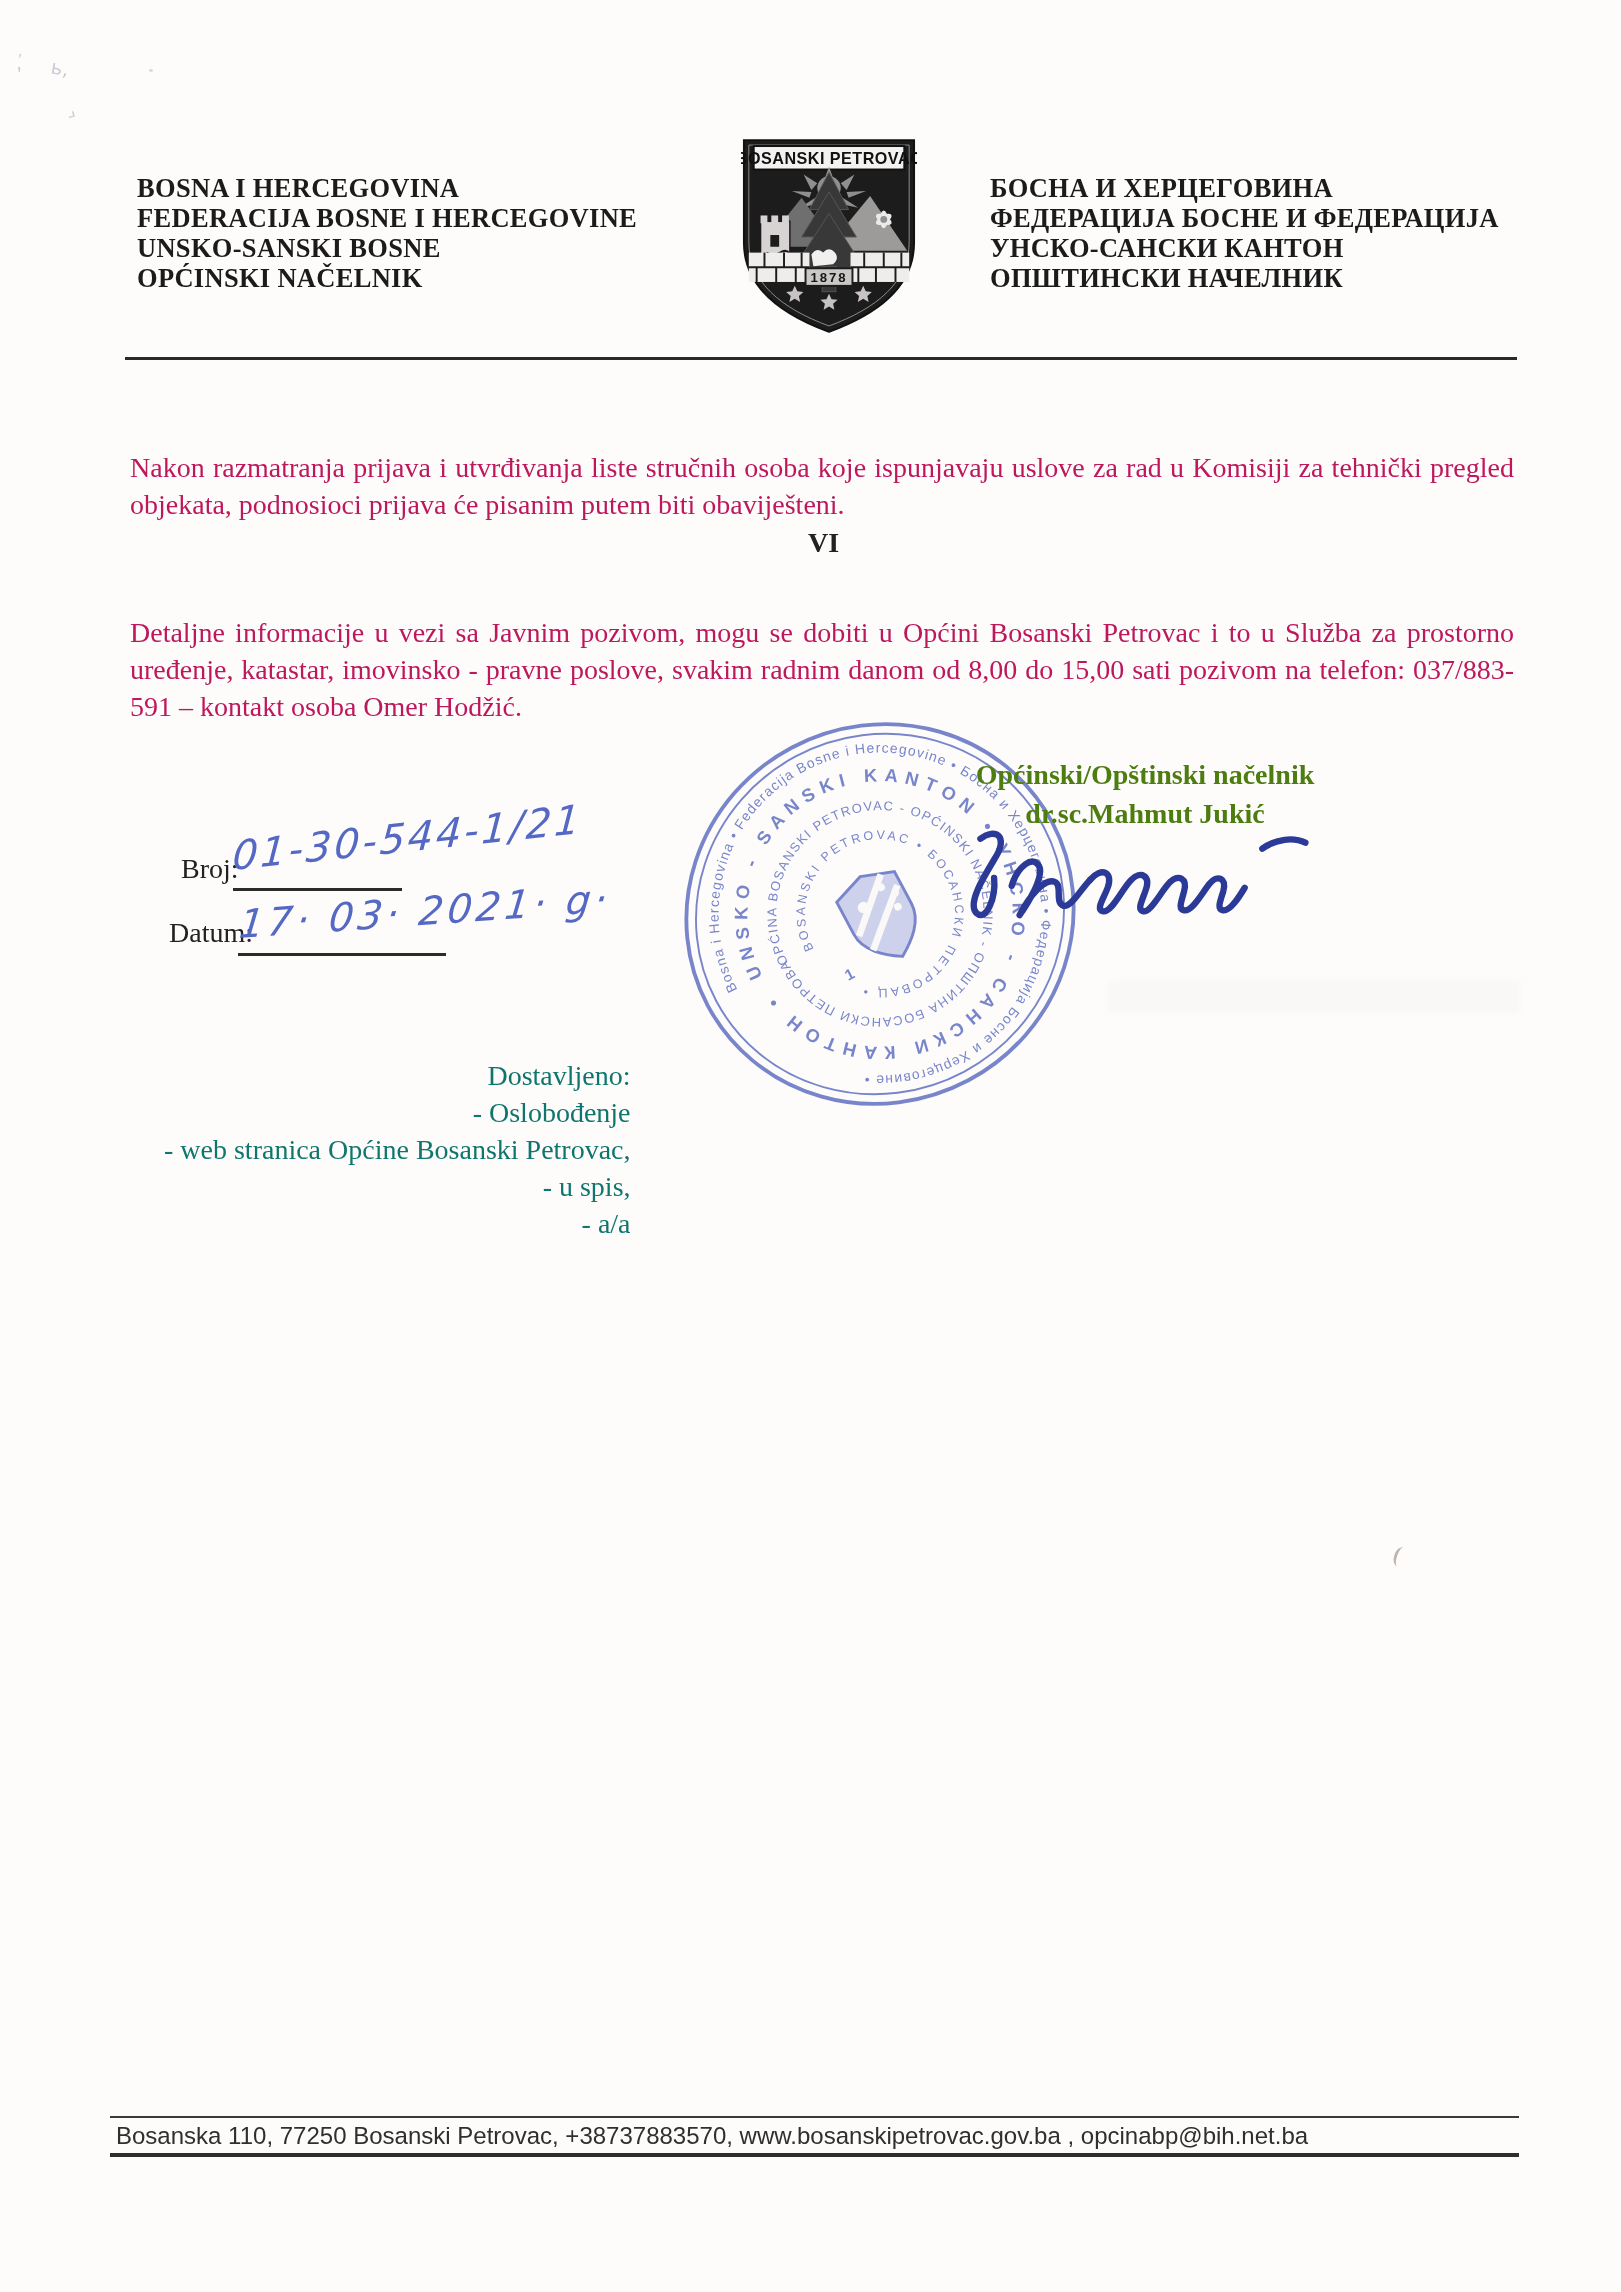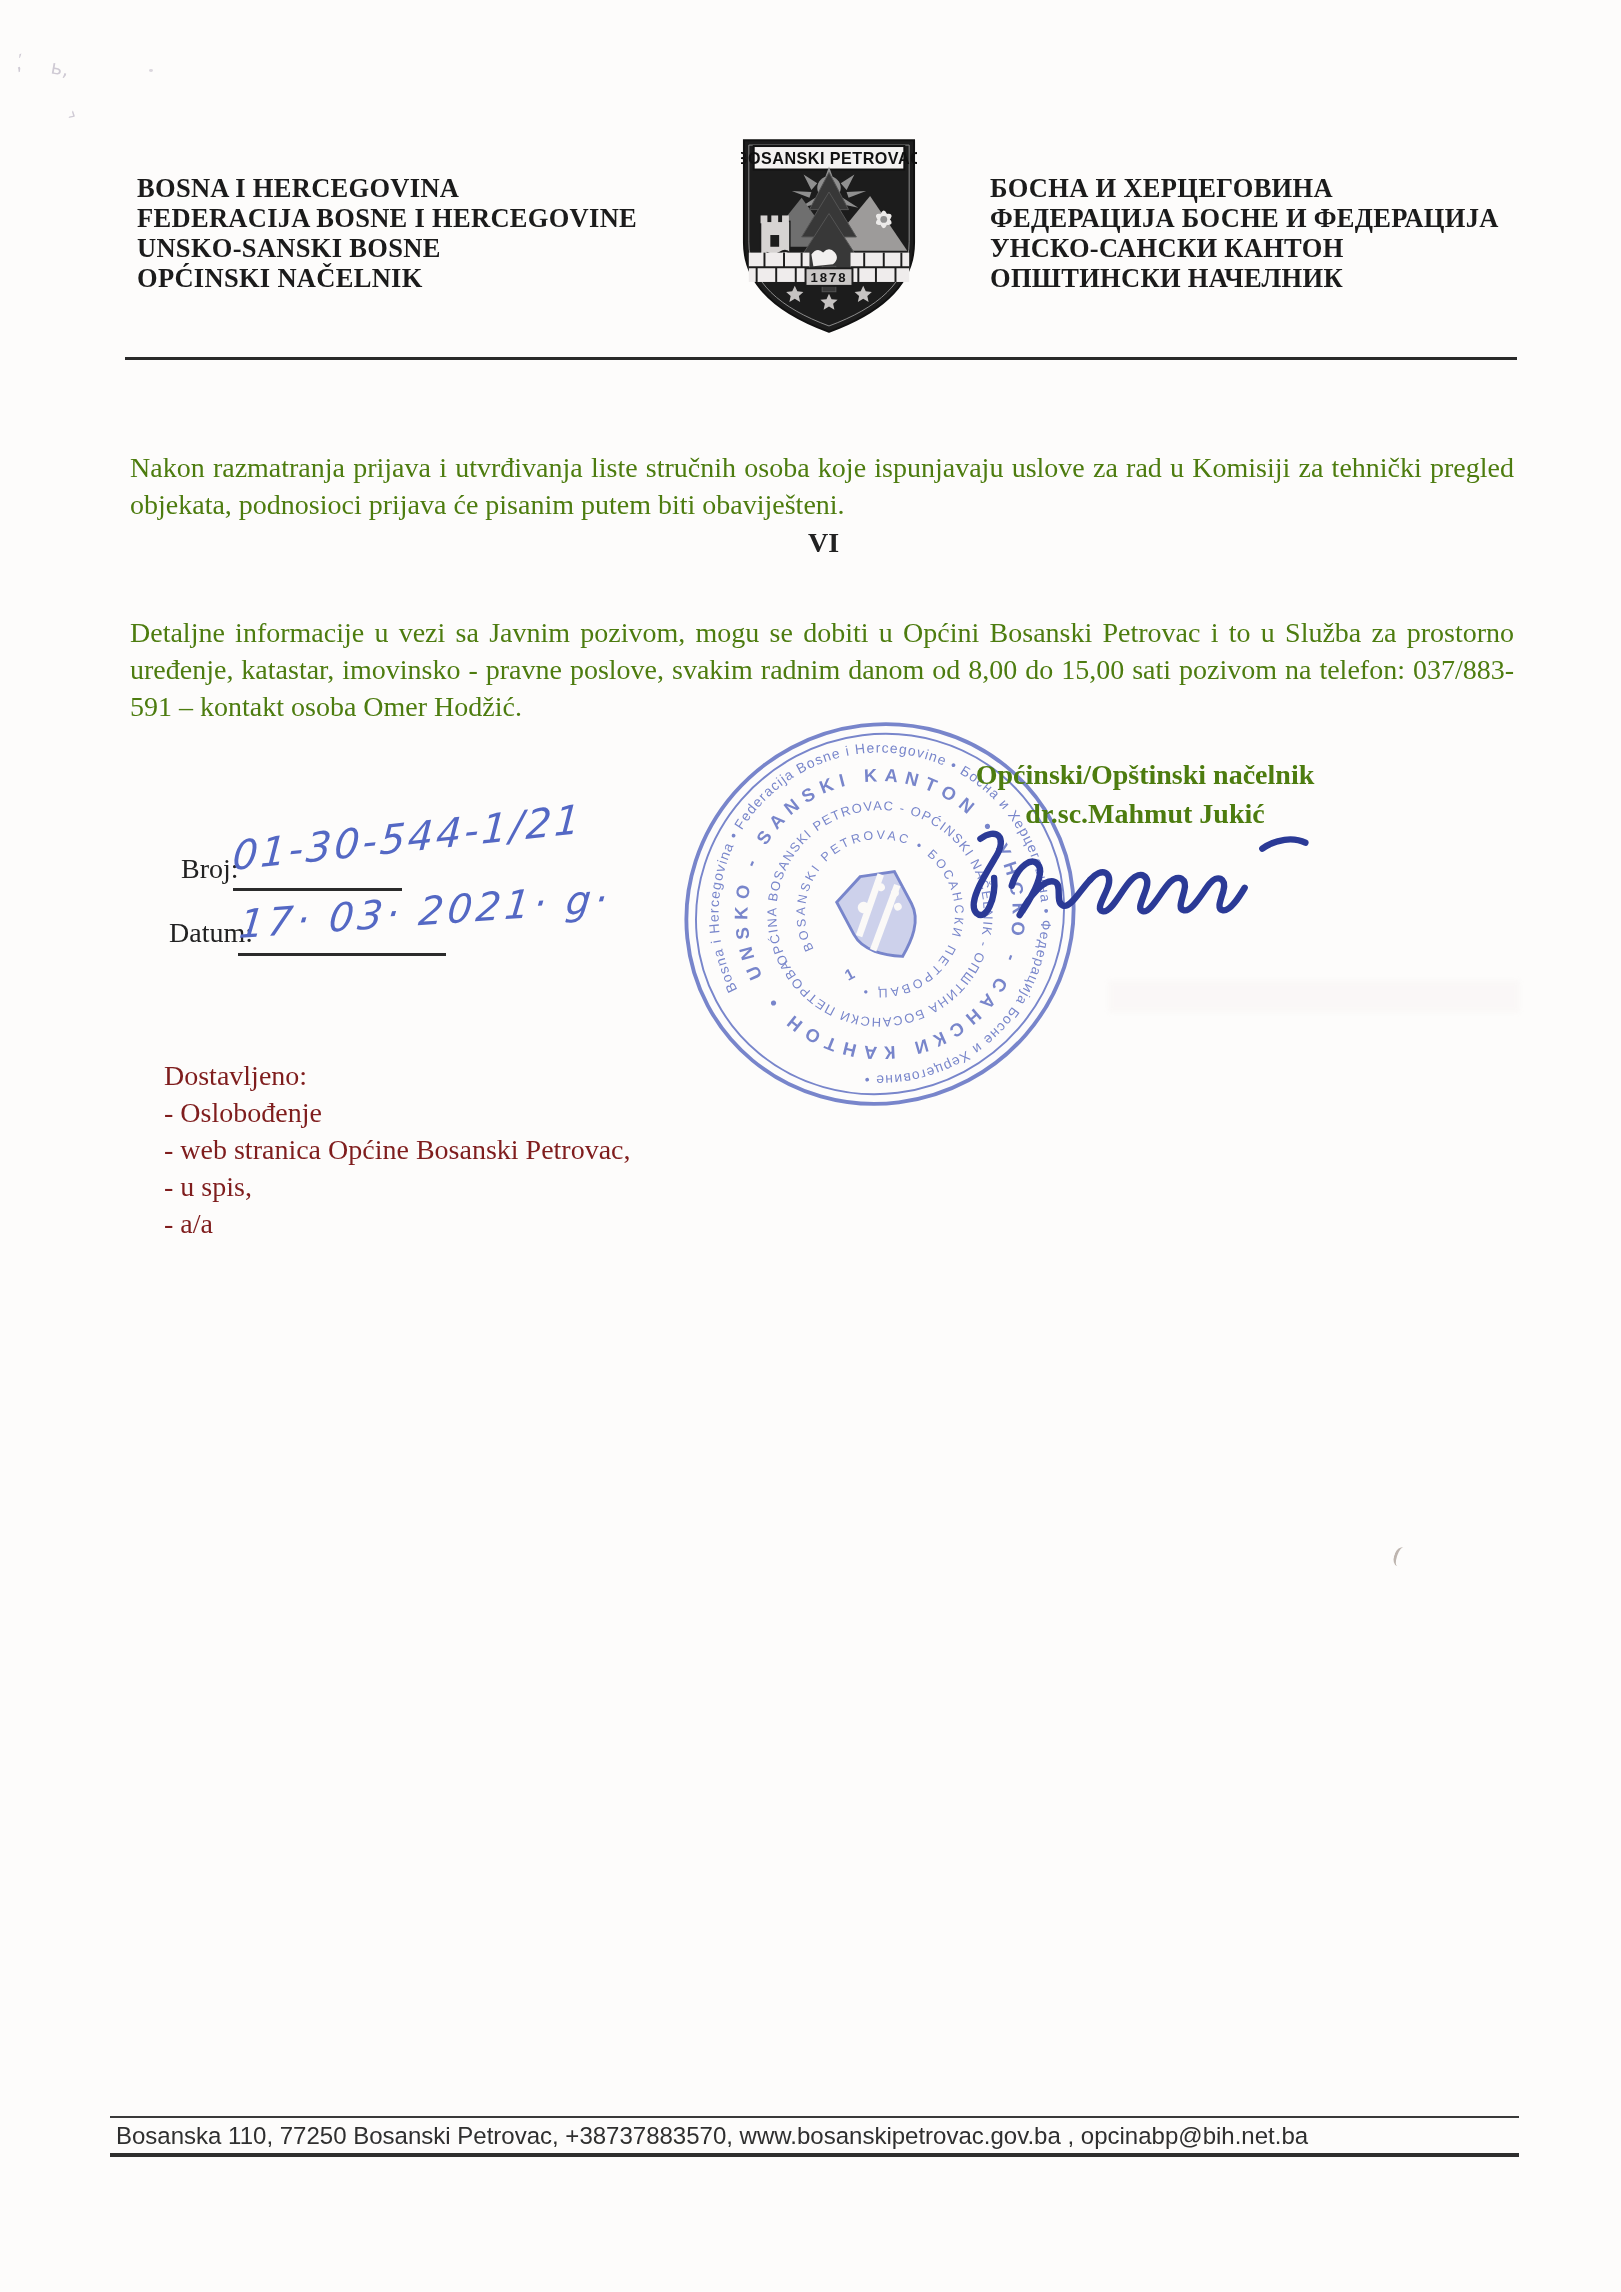--- a/index.html
+++ b/index.html
@@ -13,21 +13,21 @@
     overflow:hidden;
   }
   .abs{position:absolute;}
   
   .hdr-block{position:absolute;text-align:left;font-weight:bold;font-size:26.5px;line-height:30px;color:#1b1b1b;letter-spacing:0.3px;}
   .hdr-left{left:137px;top:173px;width:627px;}
   .hdr-right{left:990px;top:173px;width:549px;}
   .emblem{position:absolute;left:741px;top:137px;width:176px;height:198px;}
   .rule-header{position:absolute;left:125px;top:357px;width:1392px;height:2.9px;background:#2a2a2a;}
   
-  .para{position:absolute;left:130px;width:1384px;font-size:28px;line-height:37px;text-align:justify;color:#4d7c0f;}
+  .para{position:absolute;left:130px;width:1384px;font-size:28px;line-height:37px;text-align:justify;color:#be185d;}
   .para1{top:421px;}
   .section-no{position:absolute;left:0;top:527px;width:1647px;text-align:center;font-weight:bold;font-size:28px;color:#222;}
   .para2{top:586px;}
   
   .stamp{position:absolute;left:676px;top:717px;width:408px;height:394px;opacity:.82;filter:blur(0.3px);mix-blend-mode:multiply;}
   
   .sig-block{position:absolute;left:943px;top:755px;width:404px;text-align:center;font-weight:bold;font-size:28px;line-height:39px;color:#4d7c0f;}
   .sig-svg{position:absolute;left:953px;top:821px;width:370px;height:110px;}
   
   .field-label{position:absolute;left:169px;font-size:28px;color:#222;}
@@ -39,21 +39,21 @@
   .handwriting{
     position:absolute;
     font-family:"DejaVu Sans", sans-serif;
     font-style:italic;
     color:#5468c4;
     white-space:nowrap;
   }
   .broj-value{left:231px;top:833px;font-size:40px;letter-spacing:2.9px;transform:rotate(-6deg) skewX(-10deg);transform-origin:left bottom;}
   .datum-value{left:237px;top:902px;font-size:39px;letter-spacing:3.9px;transform:rotate(-4deg) skewX(-10deg);transform-origin:left bottom;}
   
-  .dist{position:absolute;left:164px;top:1057px;font-size:28px;line-height:37px;color:#7f1d1d;}
+  .dist{position:absolute;left:164px;top:1057px;font-size:28px;line-height:37px;color:#0f766e;text-align:right;}
   .dist div{white-space:pre;}
   
   .footer-rule-top{position:absolute;left:110px;top:2116px;width:1409px;height:2px;background:#3a3a3a;}
   .footer-rule-bottom{position:absolute;left:110px;top:2153px;width:1409px;height:3.9px;background:#2e2e2e;}
   .footer-text{
     position:absolute;left:116px;top:2122px;width:1372px;
     font-family:"Liberation Sans", sans-serif;
     font-size:24.5px;color:#2f2f2f;
     transform:scaleX(.98);transform-origin:left;
   }

